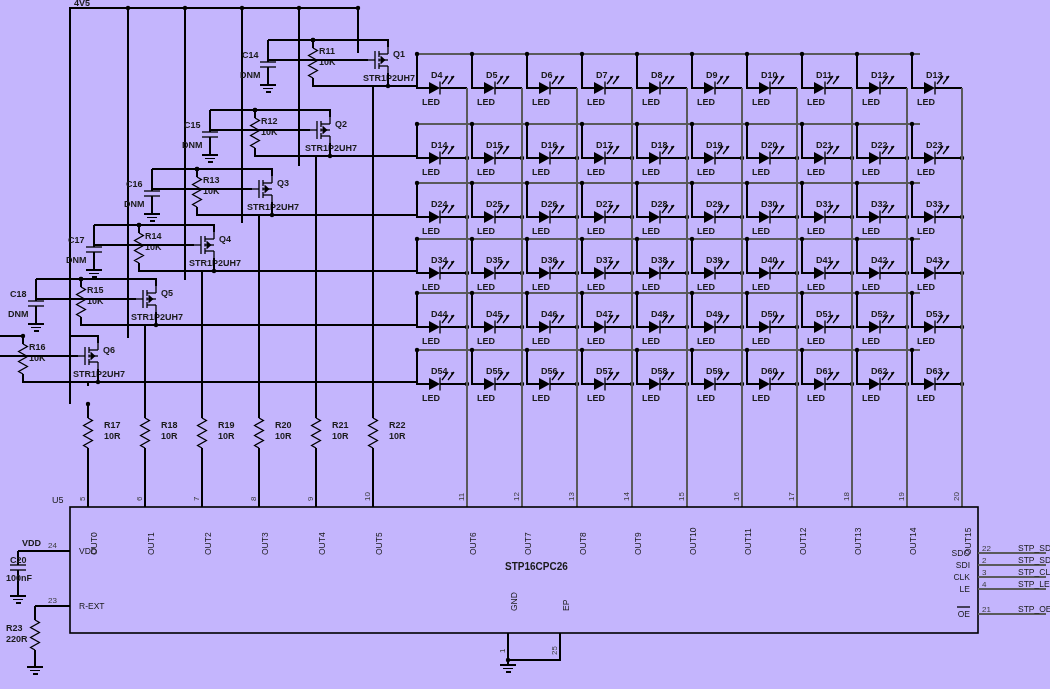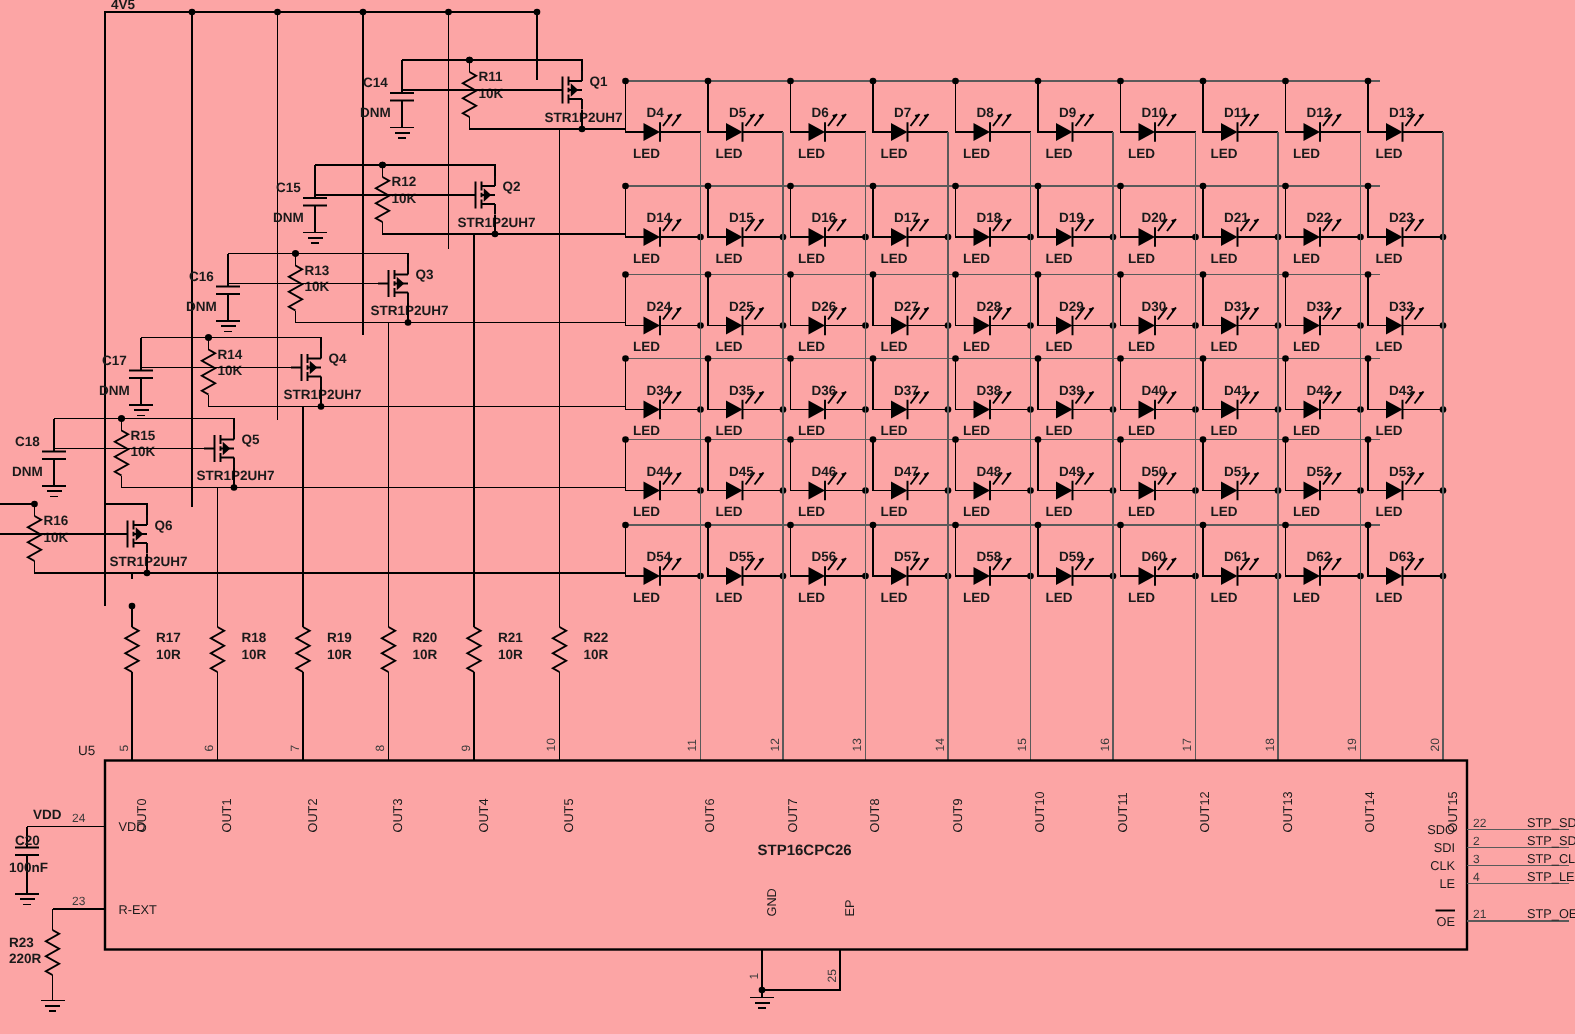--- a/index.html
+++ b/index.html
@@ -1,19 +1,19 @@
 <!DOCTYPE html>
 <html><head>
 <meta charset="utf-8">
 <title>STP16CPC26 LED Matrix Schematic</title>
 <style>
   html,body{margin:0;padding:0;background:#ffffff;}
   body{width:1050px;height:689px;overflow:hidden;
        font-family:"Liberation Sans","DejaVu Sans",sans-serif;}
-  #sheet{position:relative;width:1050px;height:689px;background:#fca5a5;}
+  #sheet{position:relative;width:1050px;height:689px;background:#c4b5fd;}
   svg{display:block;}
   .wire{stroke:#000;stroke-width:1.1;fill:none;shape-rendering:crispEdges;}
   .wire-g{stroke:#5a5a5a;stroke-width:1.1;fill:none;shape-rendering:crispEdges;}
   .sym{stroke:#000;stroke-width:1.3;fill:none;}
   .symf{fill:#000;stroke:none;}
   .jdot{fill:#000;stroke:none;}
   text{font-family:"Liberation Sans","DejaVu Sans",sans-serif;}
   .ref{font-size:9px;fill:#1a1a1a;font-weight:bold;}
   .val{font-size:9px;fill:#1a1a1a;font-weight:bold;}
   .pinnum{font-size:8px;fill:#3b3b3b;}

